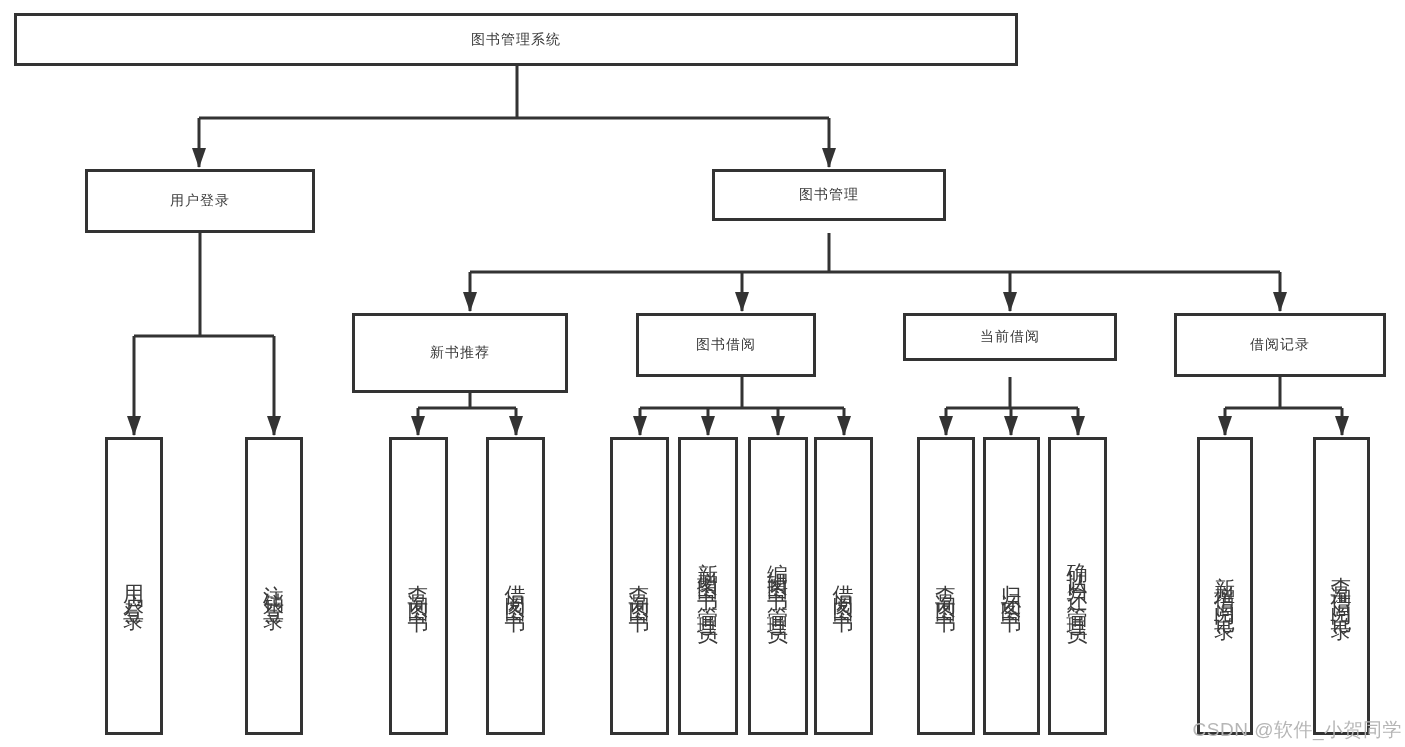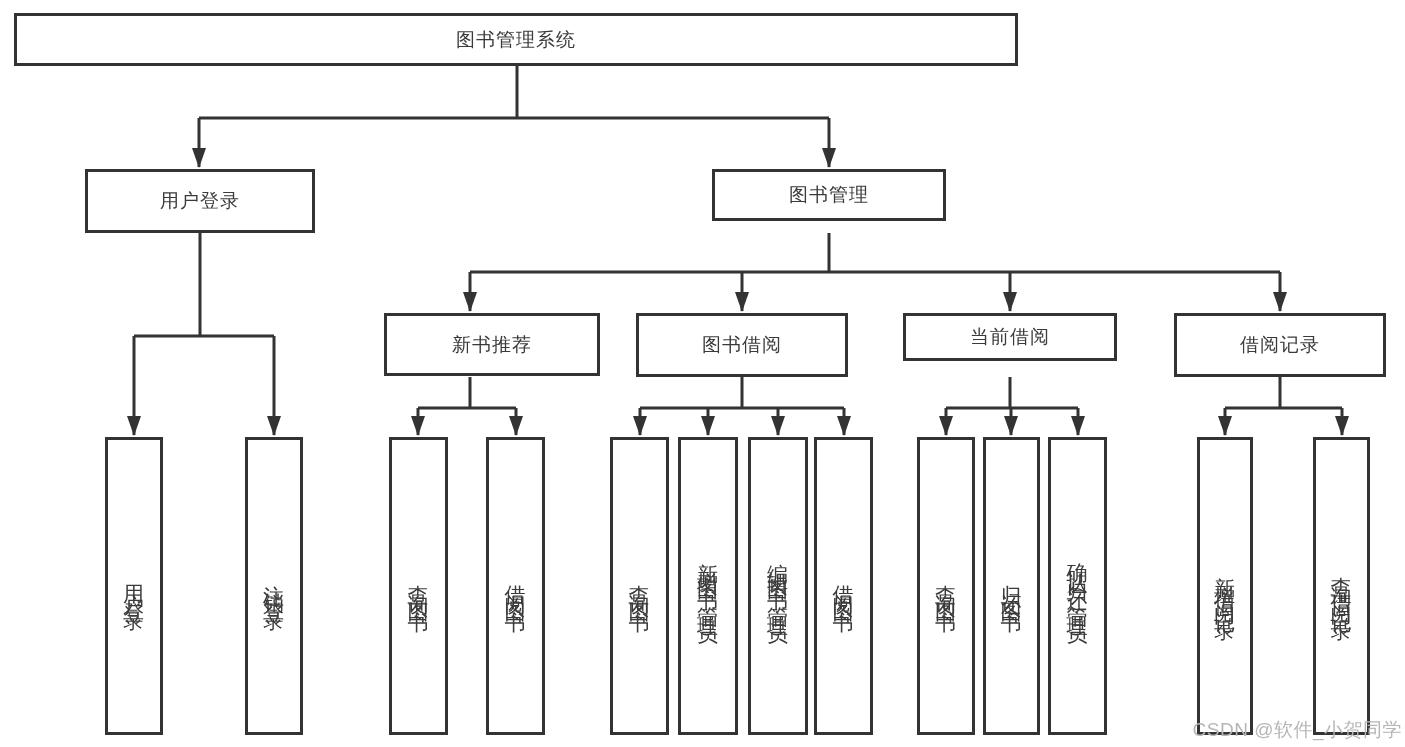--- a/index.html
+++ b/index.html
@@ -12,21 +12,21 @@
   }
   .connectors{position:absolute;left:0;top:0;}
   .connectors .stroked{stroke:var(--line); stroke-width:3; fill:none;}
   .ah-fill{fill:var(--line);}
   .box{
     position:absolute; box-sizing:border-box; background:var(--box-bg);
     border:3px solid var(--line);
     display:flex; align-items:center; justify-content:center;
   }
   .htext{
-    font-size:19px; letter-spacing:1px; white-space:nowrap; color:var(--text);text-align:right;
+    font-size:14px; letter-spacing:1px; white-space:nowrap; color:var(--text);text-align:right;
   }
   .vtext{
     writing-mode:vertical-rl; text-orientation:mixed;
     font-size:21px; letter-spacing:0.42em; line-height:1;
     color:var(--text); white-space:nowrap;
   }
   .leaf .vtext{max-height:288px;}
   .watermark{
     position:absolute; right:3px; top:717px; font-size:19px; letter-spacing:0.5px;
     color:var(--watermark); white-space:nowrap;
@@ -84,24 +84,24 @@
     <span class="htext">图书管理系统</span>
   </div>
 
   <div class="box" style="left:85px;top:169px;width:230px;height:64px">
     <span class="htext">用户登录</span>
   </div>
   <div class="box" style="left:712px;top:169px;width:234px;height:52px">
     <span class="htext">图书管理</span>
   </div>
 
-  <div class="box" style="left:384px;top:313px;width:216px;height:63px">
+  <div class="box" style="left:352px;top:313px;width:216px;height:80px">
     <span class="htext">新书推荐</span>
   </div>
-  <div class="box" style="left:636px;top:313px;width:212px;height:64px">
+  <div class="box" style="left:636px;top:313px;width:180px;height:64px">
     <span class="htext">图书借阅</span>
   </div>
   <div class="box" style="left:903px;top:313px;width:214px;height:48px">
     <span class="htext">当前借阅</span>
   </div>
   <div class="box" style="left:1174px;top:313px;width:212px;height:64px">
     <span class="htext">借阅记录</span>
   </div>
 
   <div class="box leaf" style="left:105px;top:437px;width:58px;height:298px">

